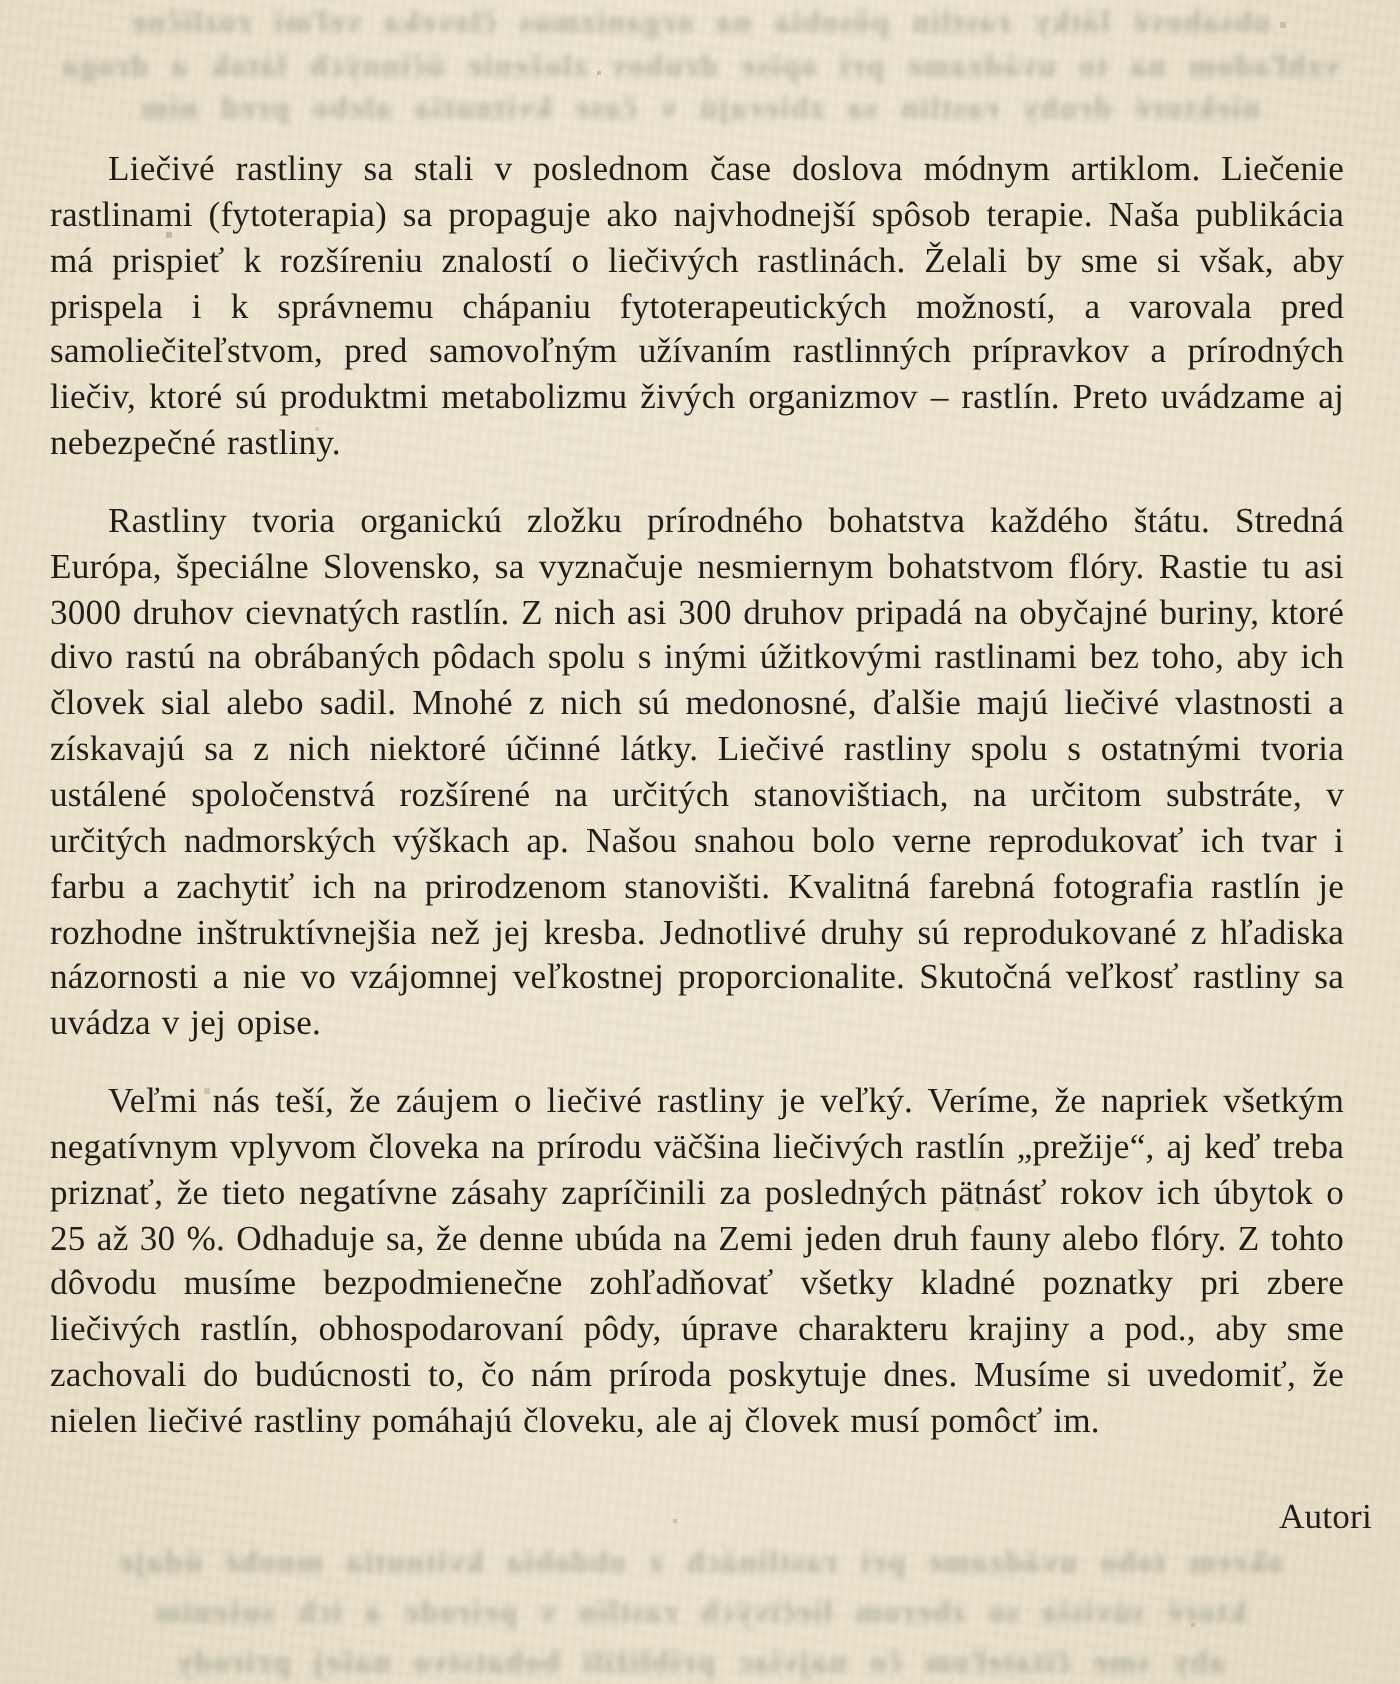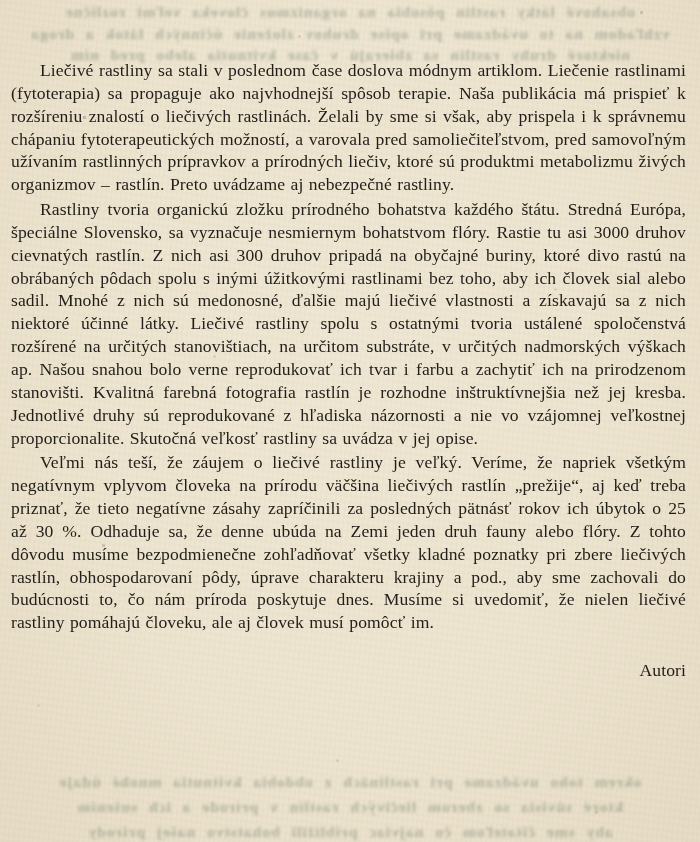--- a/index.html
+++ b/index.html
@@ -28,21 +28,21 @@
     color: #211e19;
     font-size: 17.6px;
     line-height: 22.85px;
     text-align: justify;
     word-spacing: 0.9px;
     letter-spacing: 0.1px;
     hyphens: none;
     z-index: 3;
   }
   .content p {
-    margin: 2px;
+    margin: 16px;
     padding: 0;
     text-indent: 29px;
   }
   .signature {
     margin-top: 25px;
     text-align: right;
     padding-right: 2px;
     text-indent: 0;
     font-size: 17.6px;
   }

